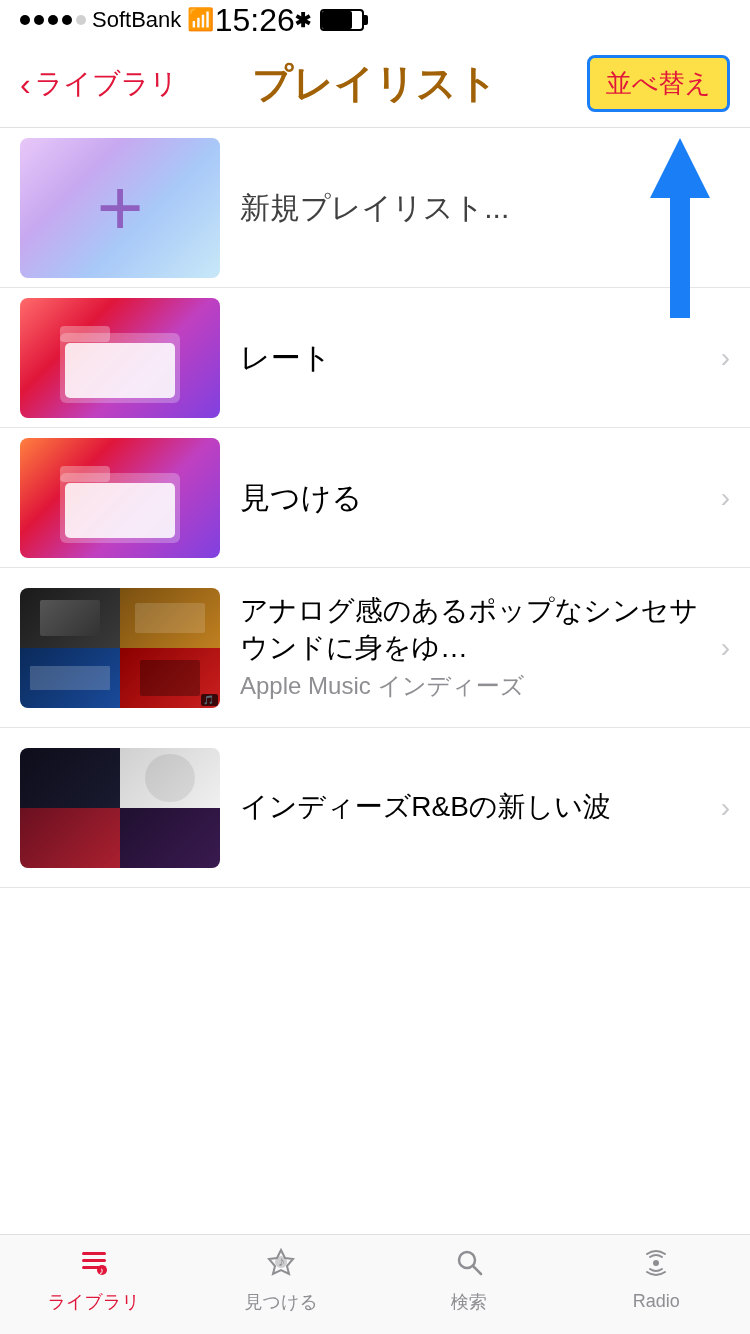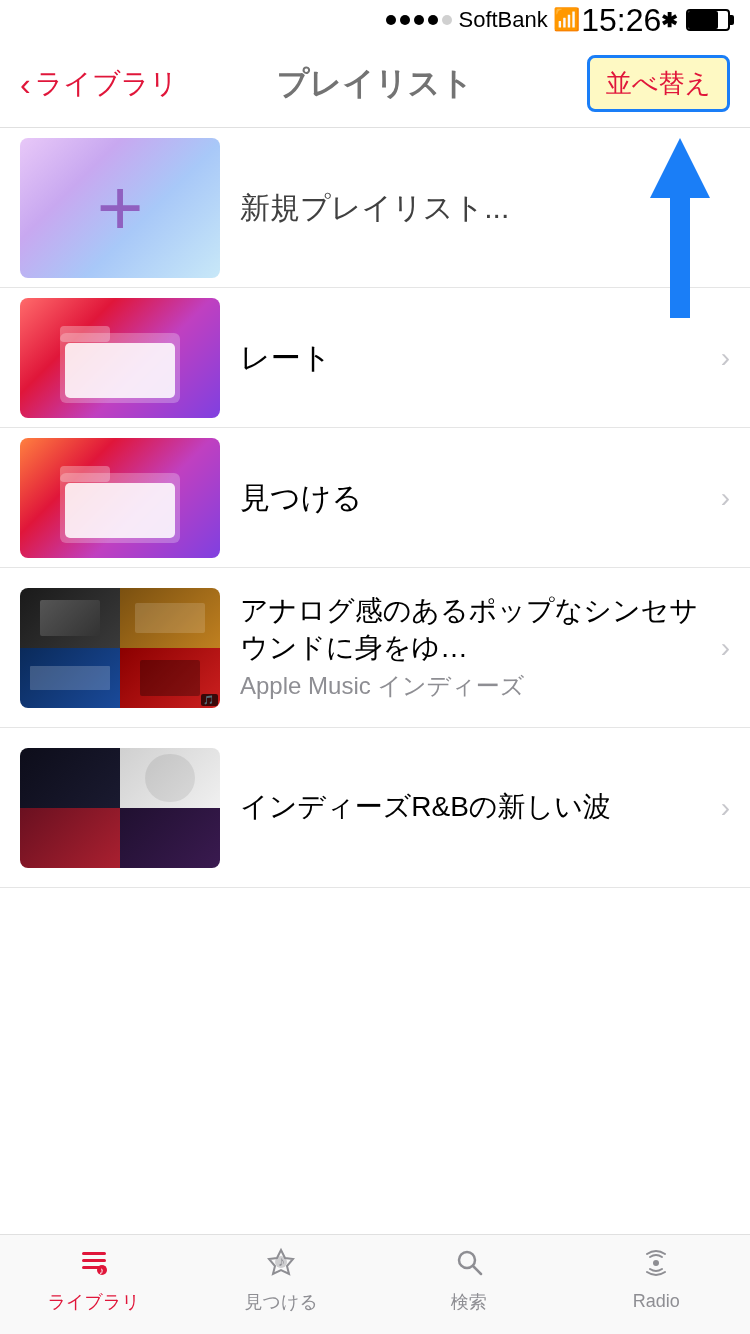--- a/index.html
+++ b/index.html
@@ -12,21 +12,21 @@
       position: relative;
     }
 
     
     .status-bar {
       width: 100%;
       height: 40px;
       background: #fff;
       display: flex;
       align-items: center;
-      justify-content: flex-end;
+      justify-content: flex-start;
       padding: 0 20px;
       font-size: 24px;
       font-weight: 600;
     }
     .status-left { display: flex; align-items: center; gap: 6px; }
     .signal-dots { display: flex; gap: 4px; }
     .signal-dot { width: 10px; height: 10px; background: #000; border-radius: 50%; }
     .carrier-wifi { font-size: 22px; font-weight: 500; }
     .status-center { font-size: 32px; font-weight: 400; }
     .status-right { display: flex; align-items: center; gap: 8px; font-size: 22px; }
@@ -78,32 +78,32 @@
     }
     .nav-back-chevron {
       font-size: 32px;
       color: #e0163a;
       line-height: 1;
     }
     .nav-title {
       position: absolute;
       left: 50%;
       transform: translateX(-50%);
-      font-size: 32px;
+      font-size: 40px;
       font-weight: 700;
-      color: #737373;
+      color: #a16207;
     }
     .nav-sort-btn {
       border: 3px solid #1a7ef7;
       border-radius: 8px;
       padding: 8px 16px;
       color: #e0163a;
       font-size: 26px;
       cursor: pointer;
-      background: #fef9c3;
+      background: #fde047;
     }
 
     
     .playlist-list {
       width: 100%;
     }
 
     .playlist-item {
       display: flex;
       align-items: center;

